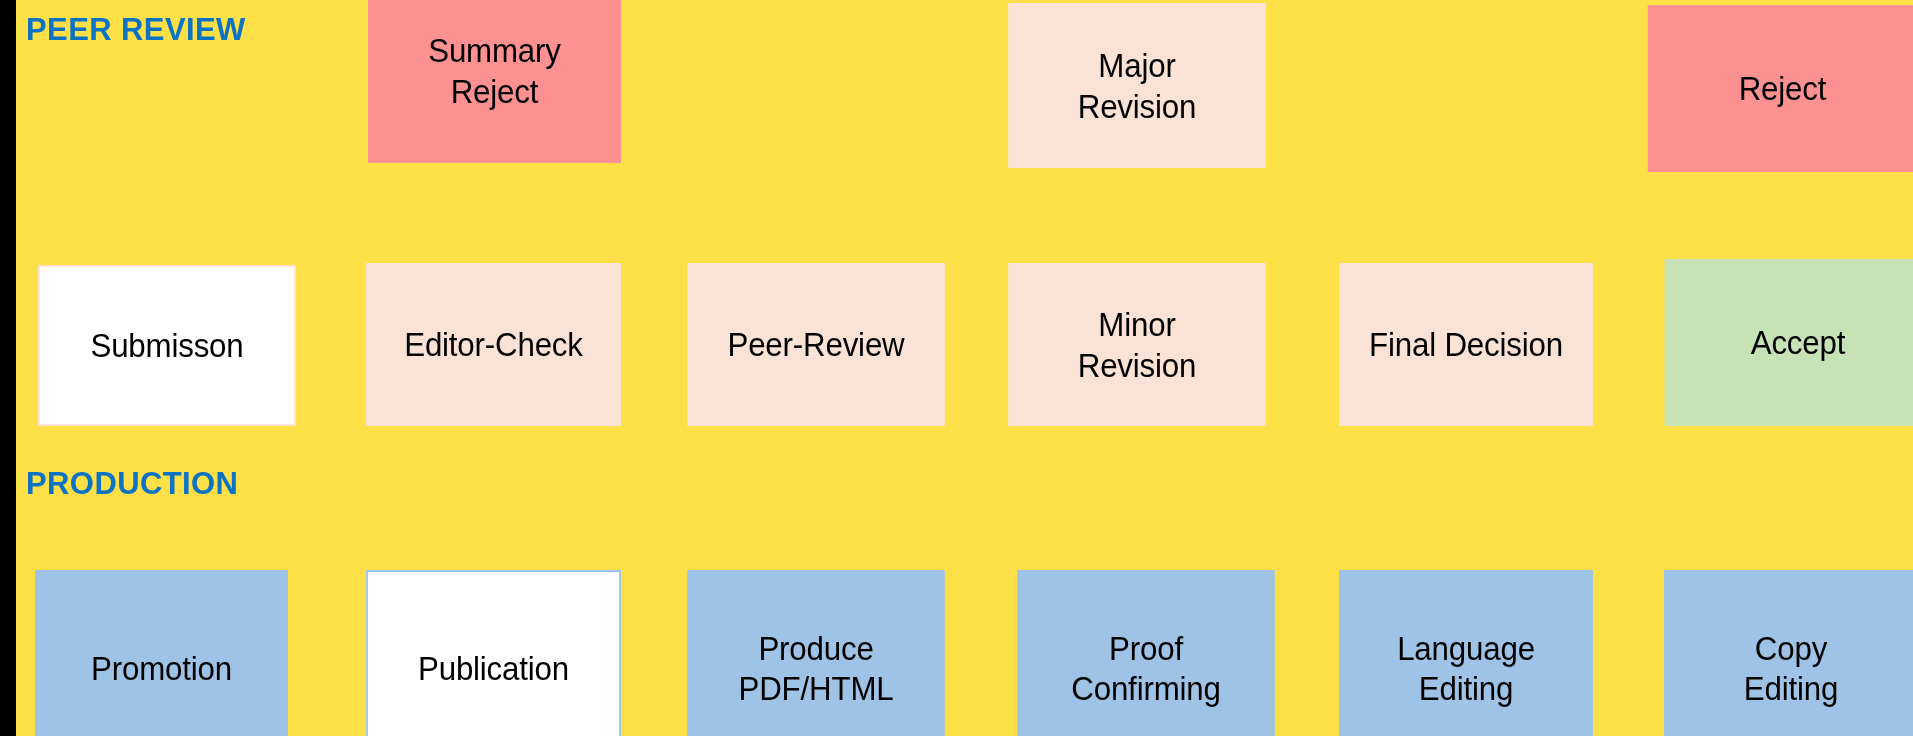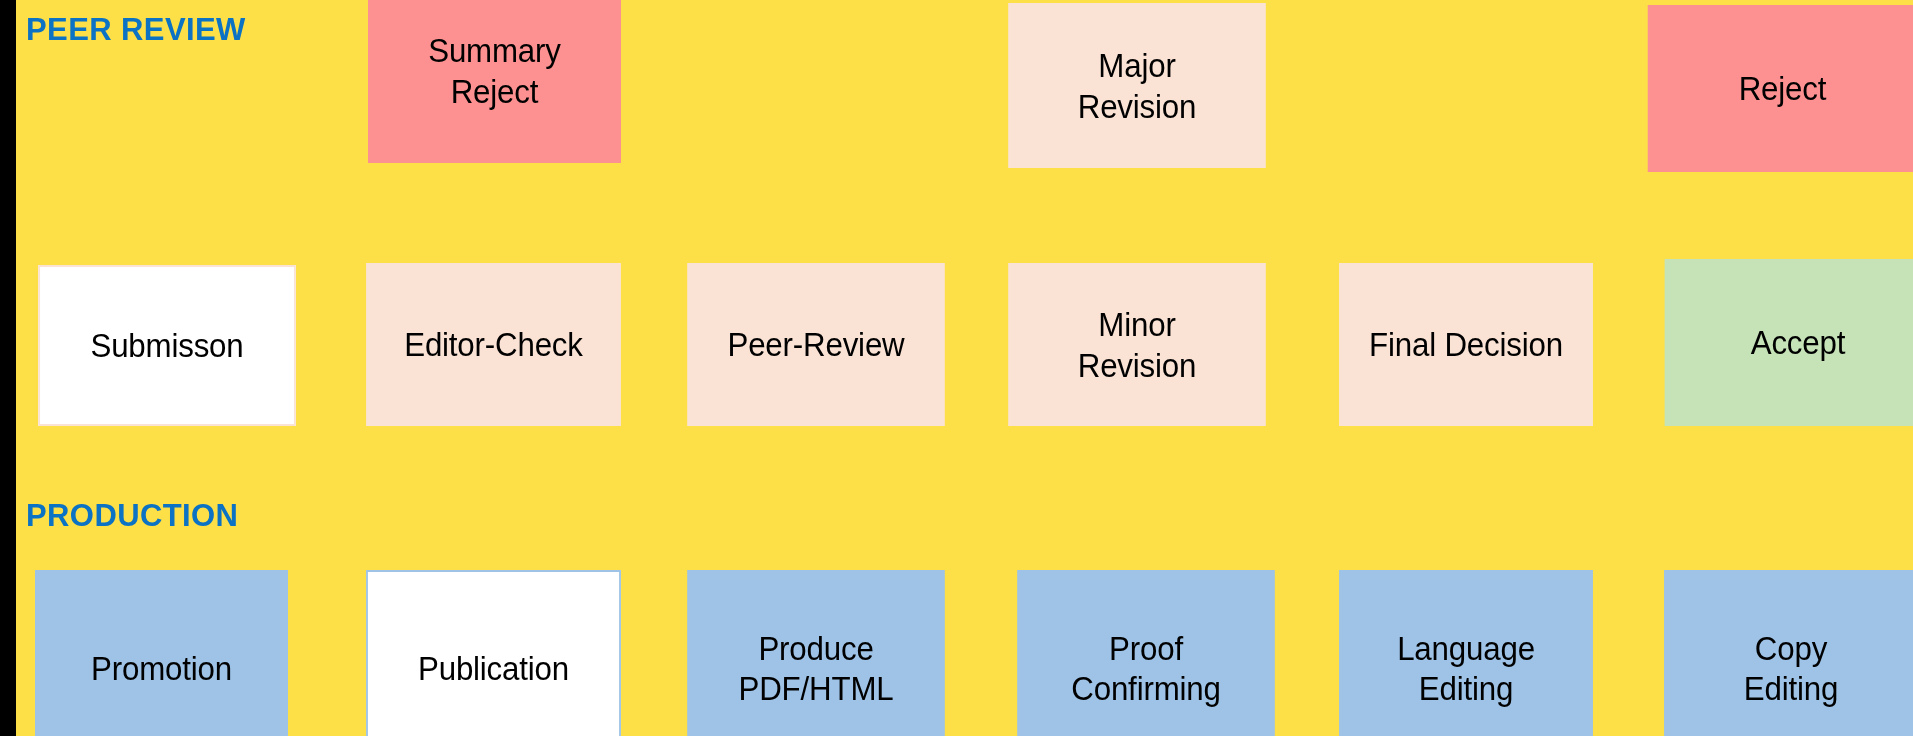--- a/index.html
+++ b/index.html
@@ -56,21 +56,21 @@
   .fill-blue    { background: #9EC3E6; }
   .fill-white-peach { background: #FFFFFF; border: 2px solid #FAE3D5; }
   .fill-white-blue  { background: #FFFFFF; border: 2px solid #9EC3E6; }
 </style>
 </head>
 <body>
 
 <div id="canvas">
 
 <div class="section-label" style="left: 10px; top: 14px; color: rgb(11, 114, 196);">PEER REVIEW</div>
-    <div class="section-label" style="left: 10px; top: 500px; color: rgb(11, 114, 196);">PRODUCTION</div>
+    <div class="section-label" style="left: 10px; top: 468px; color: rgb(11, 114, 196);">PRODUCTION</div>
     <div class="node fill-salmon" style="left: 341px; top: -22px; width: 275px; height: 185px;">
       <span class="node-label">Summary
 Reject</span>
     </div>
     <div class="node fill-peach" style="left: 981px; top: 3px; width: 280px; height: 165px;">
       <span class="node-label">Major
 Revision</span>
     </div>
     <div class="node fill-salmon" style="left: 1620px; top: 5px; width: 293px; height: 167px;">
       <span class="node-label">Reject</span>

